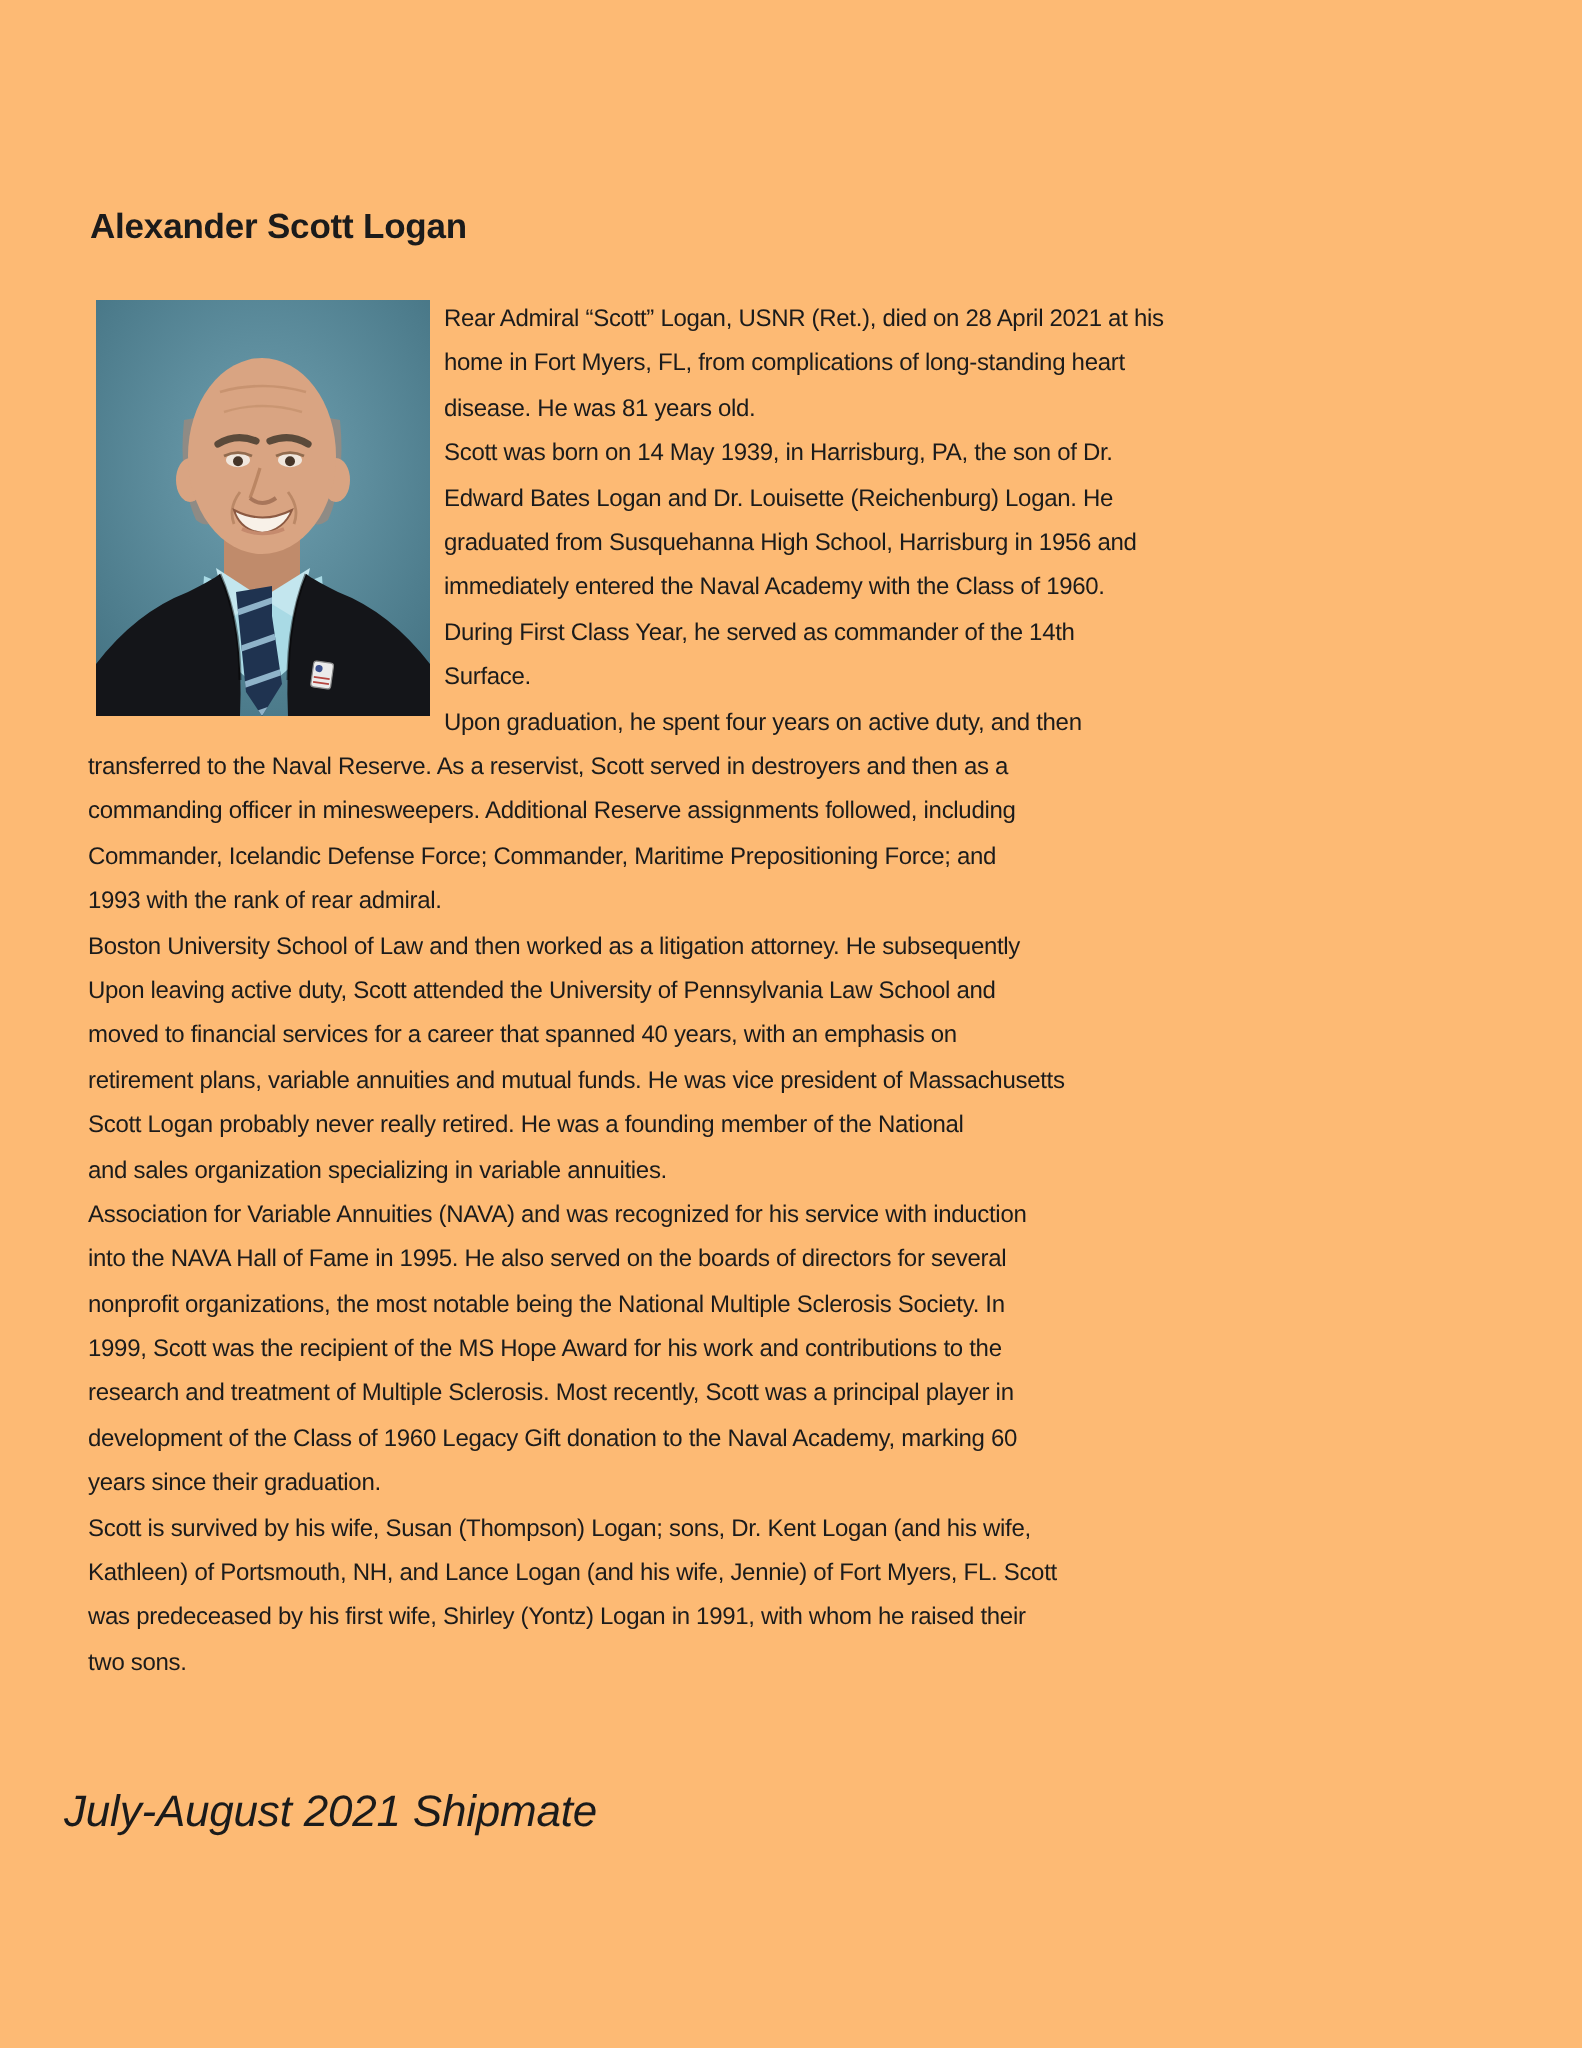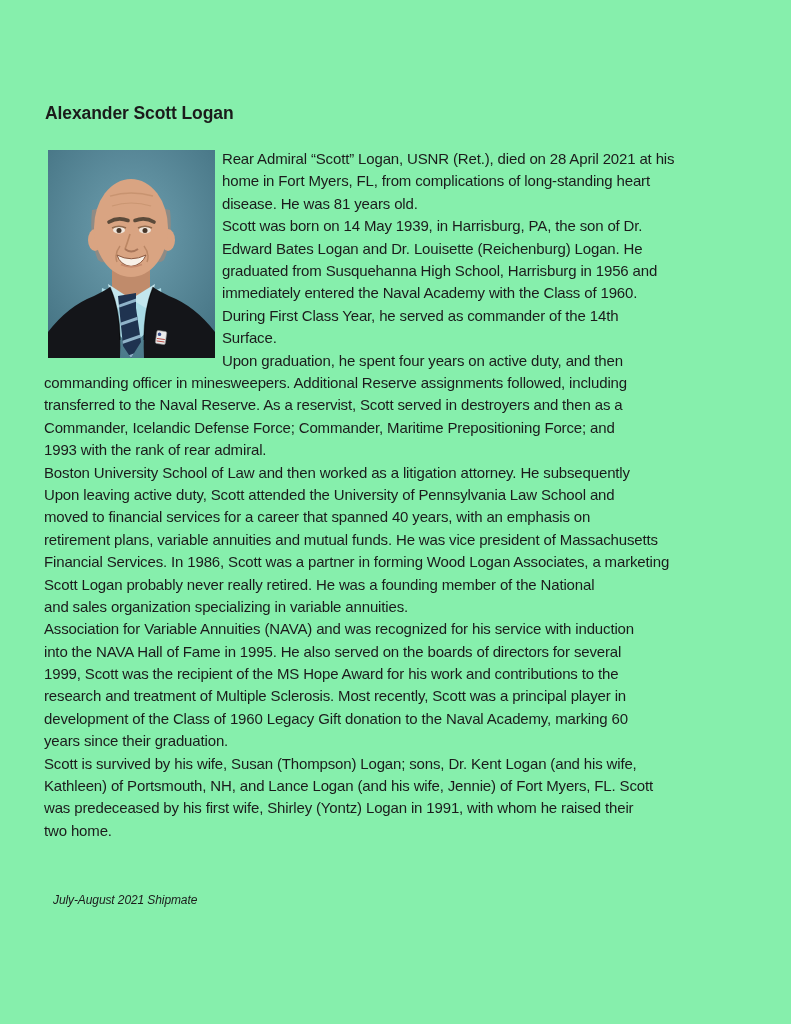--- a/index.html
+++ b/index.html
@@ -4,21 +4,21 @@
 <style>
   html, body {
     margin: 0;
     padding: 0;
     background: #ffffff;
   }
   .page {
     position: relative;
     width: 791px;
     height: 1024px;
-    background: #86efac;
+    background: #fdba74;
     overflow: hidden;
     font-family: "Liberation Sans", "DejaVu Sans", sans-serif;
     color: #1b1b1b;
   }
   .title {
     position: absolute;
     left: 45px;
     top: 103px;
     font-size: 17.5px;
     font-weight: 700;
@@ -39,30 +39,30 @@
     top: 148px;
   }
   .full-block {
     position: absolute;
     left: 44px;
     top: 372px;
   }
   .line {
     height: 22.4px;
     line-height: 22.4px;
-    font-size: 15px;
+    font-size: 12px;
     letter-spacing: -0.15px;
     white-space: nowrap;
     color: #1b1b1b;
   }
   .footer-note {
     position: absolute;
-    left: 53px;
+    left: 32px;
     top: 893px;
-    font-size: 12px;
+    font-size: 22px;
     font-style: italic;
     font-weight: 500;
     letter-spacing: -0.1px;
     white-space: nowrap;
     color: #1b1b1b;
   }
 </style>
 </head>
 <body>
 
@@ -155,38 +155,38 @@
       <div class="line">Scott was born on 14 May 1939, in Harrisburg, PA, the son of Dr.</div>
       <div class="line">Edward Bates Logan and Dr. Louisette (Reichenburg) Logan. He</div>
       <div class="line">graduated from Susquehanna High School, Harrisburg in 1956 and</div>
       <div class="line">immediately entered the Naval Academy with the Class of 1960.</div>
       <div class="line">During First Class Year, he served as commander of the 14th</div>
       <div class="line">Surface.</div>
       <div class="line">Upon graduation, he spent four years on active duty, and then</div>
     </div>
 
   <div class="full-block">
+      <div class="line">transferred to the Naval Reserve. As a reservist, Scott served in destroyers and then as a</div>
       <div class="line">commanding officer in minesweepers. Additional Reserve assignments followed, including</div>
-      <div class="line">transferred to the Naval Reserve. As a reservist, Scott served in destroyers and then as a</div>
       <div class="line">Commander, Icelandic Defense Force; Commander, Maritime Prepositioning Force; and</div>
       <div class="line">1993 with the rank of rear admiral.</div>
       <div class="line">Boston University School of Law and then worked as a litigation attorney. He subsequently</div>
       <div class="line">Upon leaving active duty, Scott attended the University of Pennsylvania Law School and</div>
       <div class="line">moved to financial services for a career that spanned 40 years, with an emphasis on</div>
       <div class="line">retirement plans, variable annuities and mutual funds. He was vice president of Massachusetts</div>
-      <div class="line">Financial Services. In 1986, Scott was a partner in forming Wood Logan Associates, a marketing</div>
       <div class="line">Scott Logan probably never really retired. He was a founding member of the National</div>
       <div class="line">and sales organization specializing in variable annuities.</div>
       <div class="line">Association for Variable Annuities (NAVA) and was recognized for his service with induction</div>
       <div class="line">into the NAVA Hall of Fame in 1995. He also served on the boards of directors for several</div>
+      <div class="line">nonprofit organizations, the most notable being the National Multiple Sclerosis Society. In</div>
       <div class="line">1999, Scott was the recipient of the MS Hope Award for his work and contributions to the</div>
       <div class="line">research and treatment of Multiple Sclerosis. Most recently, Scott was a principal player in</div>
       <div class="line">development of the Class of 1960 Legacy Gift donation to the Naval Academy, marking 60</div>
       <div class="line">years since their graduation.</div>
       <div class="line">Scott is survived by his wife, Susan (Thompson) Logan; sons, Dr. Kent Logan (and his wife,</div>
       <div class="line">Kathleen) of Portsmouth, NH, and Lance Logan (and his wife, Jennie) of Fort Myers, FL. Scott</div>
       <div class="line">was predeceased by his first wife, Shirley (Yontz) Logan in 1991, with whom he raised their</div>
-      <div class="line">two home.</div>
+      <div class="line">two sons.</div>
     </div>
 
   <div class="footer-note">July-August 2021 Shipmate</div>
 
 </div>
 
 </body></html>

